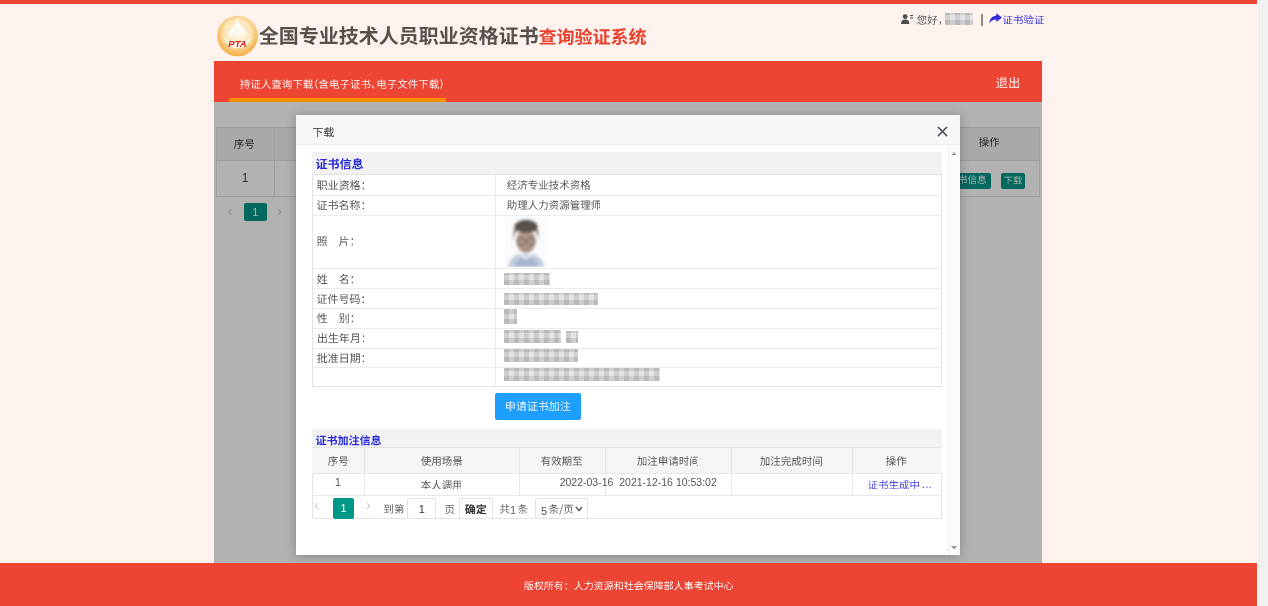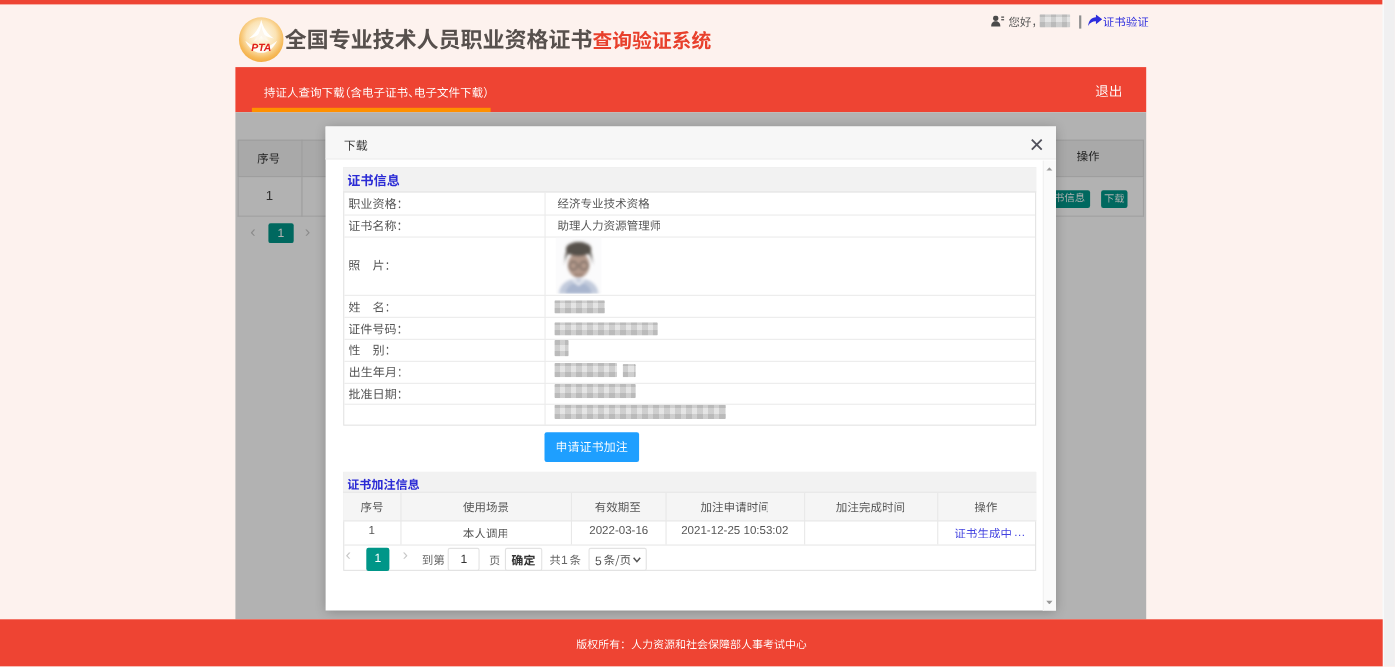--- a/index.html
+++ b/index.html
@@ -127,22 +127,22 @@
 <div class="abs" style="left:312px;top:429.3px;width:630px;height:90px;border:1px solid #e3e3e3"></div>
 <div class="abs" style="left:312px;top:429.3px;width:630px;height:19px;background:#f2f2f2;border-bottom:1px solid #e3e3e3"></div>
 <div class="abs" style="left:312px;top:448.3px;width:630px;height:26px;background:#f5f5f5;border-bottom:1px solid #e8e8e8"></div>
 <div class="abs" style="left:313px;top:494.7px;width:628px;height:1px;background:#e8e8e8"></div>
 <div class="abs" style="left:364.4px;top:448.3px;width:1px;height:46.4px;background:#e8e8e8"></div>
 <div class="abs" style="left:518.6px;top:448.3px;width:1px;height:46.4px;background:#e8e8e8"></div>
 <div class="abs" style="left:605.0px;top:448.3px;width:1px;height:46.4px;background:#e8e8e8"></div>
 <div class="abs" style="left:730.6px;top:448.3px;width:1px;height:46.4px;background:#e8e8e8"></div>
 <div class="abs" style="left:851.5px;top:448.3px;width:1px;height:46.4px;background:#e8e8e8"></div>
 <div class="abs lat" style="left:322px;top:475.5px;width:32px;text-align:center">1</div>
-<div class="abs lat" style="left:520px;top:475.5px;width:85px;text-align:center">2022-03-16</div>
-<div class="abs lat" style="left:605px;top:475.5px;width:126px;text-align:center">2021-12-25 10:53:02</div>
+<div class="abs lat" style="left:544px;top:475.5px;width:85px;text-align:center">2022-03-16</div>
+<div class="abs lat" style="left:605px;top:475.5px;width:126px;text-align:center">2021-12-16 10:53:02</div>
 <div class="abs" style="left:922px;top:478px;color:#4343e0;font-size:10.5px;letter-spacing:0.5px">...</div>
 
 <div class="abs chev" style="left:314px;top:498px">‹</div>
 <div class="abs" style="left:332.8px;top:497.5px;width:21.5px;height:21.5px;background:#009688;border-radius:2px;color:#fff;font-size:11px;text-align:center;line-height:21.5px">1</div>
 <div class="abs chev" style="left:366px;top:498px">›</div>
 <div class="abs pbox" style="left:407.3px;top:498.2px;width:29px;height:20.6px;text-align:center;line-height:20.6px;font-size:11px;color:#333">1</div>
 <div class="abs pbox" style="left:459px;top:498.2px;width:34px;height:20.6px"></div>
 <div class="abs lat" style="left:510px;top:504.5px;font-size:11px;line-height:1;color:#666">1</div>
 <div class="abs pbox" style="left:534.7px;top:498.2px;width:53px;height:20.6px"></div>
 <div class="abs lat" style="left:541px;top:505px;font-size:11px;color:#555">5</div>

